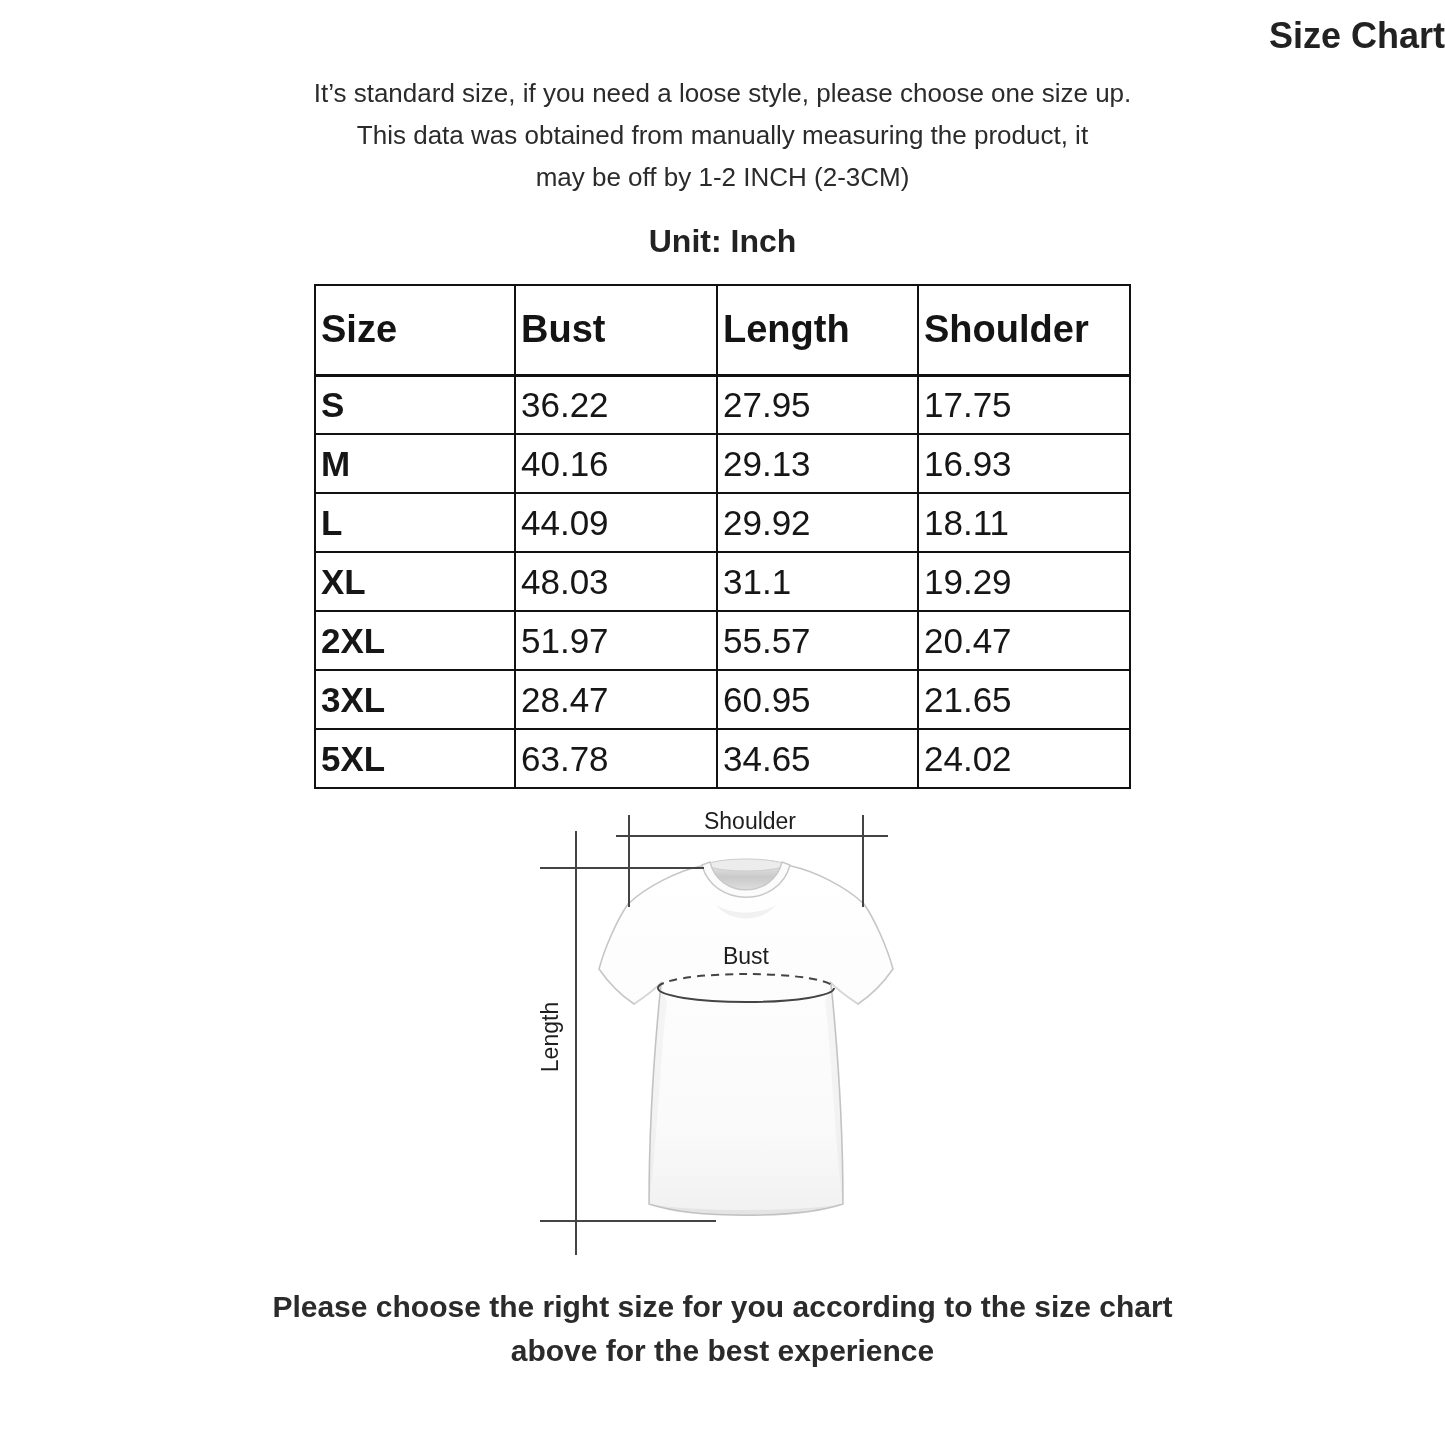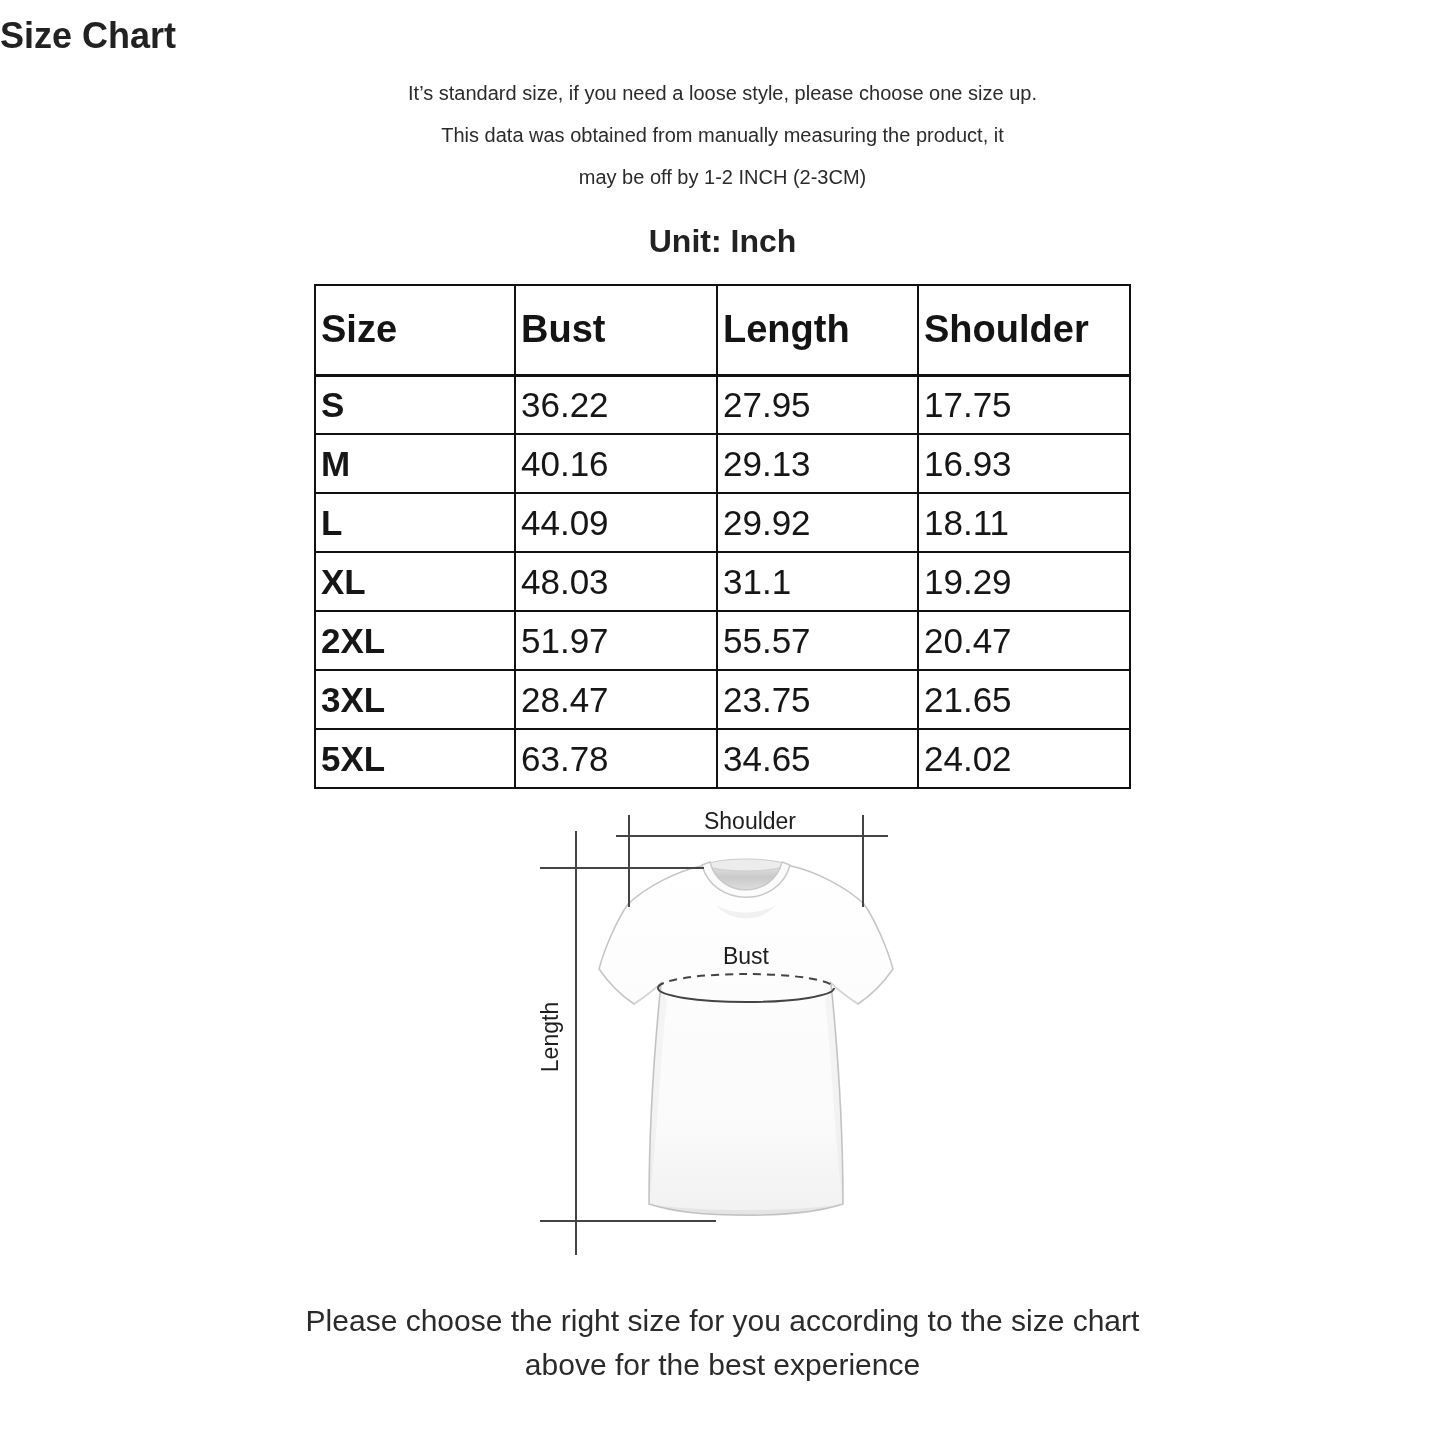--- a/index.html
+++ b/index.html
@@ -6,29 +6,29 @@
   html, body { background: #ffffff; }
   body {
     width: 1445px; height: 1445px;
     position: relative; overflow: hidden;
     font-family: "Liberation Sans", "DejaVu Sans", sans-serif;
     color: #1c1c1c;
   }
   .page { width: 1445px; height: 1445px; padding-top: 14px; }
 
   .title {
-    text-align: left;
+    text-align: right;
     font-size: 36px; font-weight: 700;
     letter-spacing: 0px; line-height: 44px;
     color: #222222;
   }
   .intro {
     margin-top: 14px;
     text-align: center;
-    font-size: 20px; line-height: 42px;
+    font-size: 26px; line-height: 42px;
     color: #2b2b2b;
   }
   .unit {
     margin-top: 24px;
     text-align: center;
     font-size: 32px; font-weight: 700; line-height: 38px;
     color: #222222;
   }
 
   table.size-table {
@@ -63,24 +63,25 @@
   col.c-shoulder { width: 212px; }
 
   .diagram { margin: 18px 0 0 528px; width: 440px; height: 460px; }
   .diagram svg { display: block; }
   .dim-label {
     font-family: "Liberation Sans", sans-serif;
     font-size: 23px; fill: #1e1e1e;
   }
 
   .footer {
-    margin-top: 32px;
+    margin-top: 18px;
     text-align: center;
     font-size: 30px; line-height: 44px;
     color: #2b2b2b;
+    font-weight: bold;
   }
 </style>
 </head>
 <body>
 
 <div class="page">
 
   <h1 class="title">Size Chart</h1>
 
   <div class="intro">
@@ -133,21 +134,21 @@
       </tr>
       <tr>
         <td class="size-cell">2XL</td>
         <td>51.97</td>
         <td>55.57</td>
         <td>20.47</td>
       </tr>
       <tr>
         <td class="size-cell">3XL</td>
         <td>28.47</td>
-        <td>23.75</td>
+        <td>60.95</td>
         <td>21.65</td>
       </tr>
       <tr>
         <td class="size-cell">5XL</td>
         <td>63.78</td>
         <td>34.65</td>
         <td>24.02</td>
       </tr>
     </tbody>
   </table>

